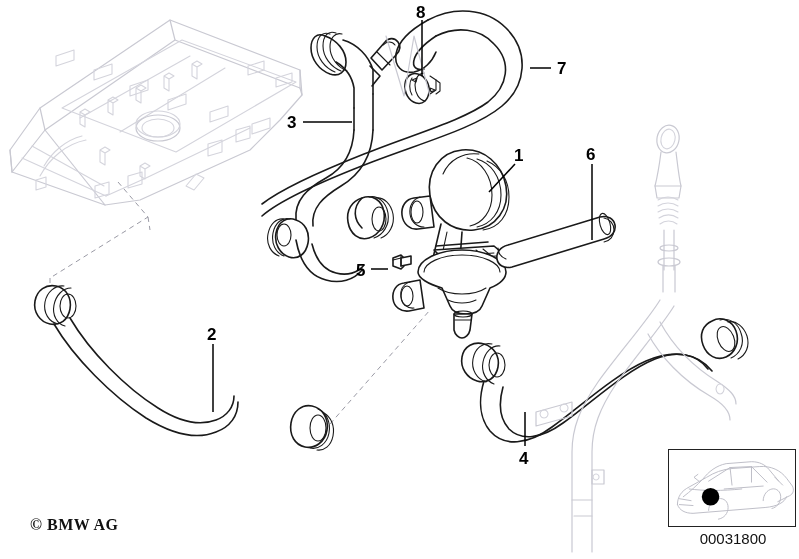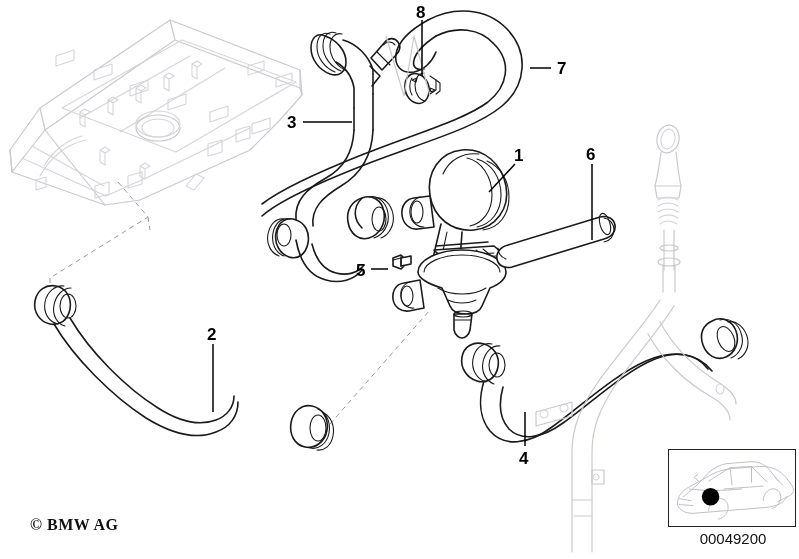--- a/index.html
+++ b/index.html
@@ -364,15 +364,15 @@
         <path d="M96,52 c0,-6 4,-11 9,-12 c5,-1 9,3 9,8 c0,6 -4,11 -9,12"></path>
 
         <path d="M30,32 l-5,-4 l4,-3"></path>
         <path d="M10,50 l12,2 M10,56 l14,1"></path>
         <path d="M108,28 l8,8"></path>
         <path d="M56,40 l40,-3"></path>
       </g>
       <circle cx="42" cy="48" r="9" fill="#000000"></circle>
     </svg>
   </div>
-  <div id="part-number">00049200</div>
+  <div id="part-number">00031800</div>
 
 </div>
 
 </body></html>

